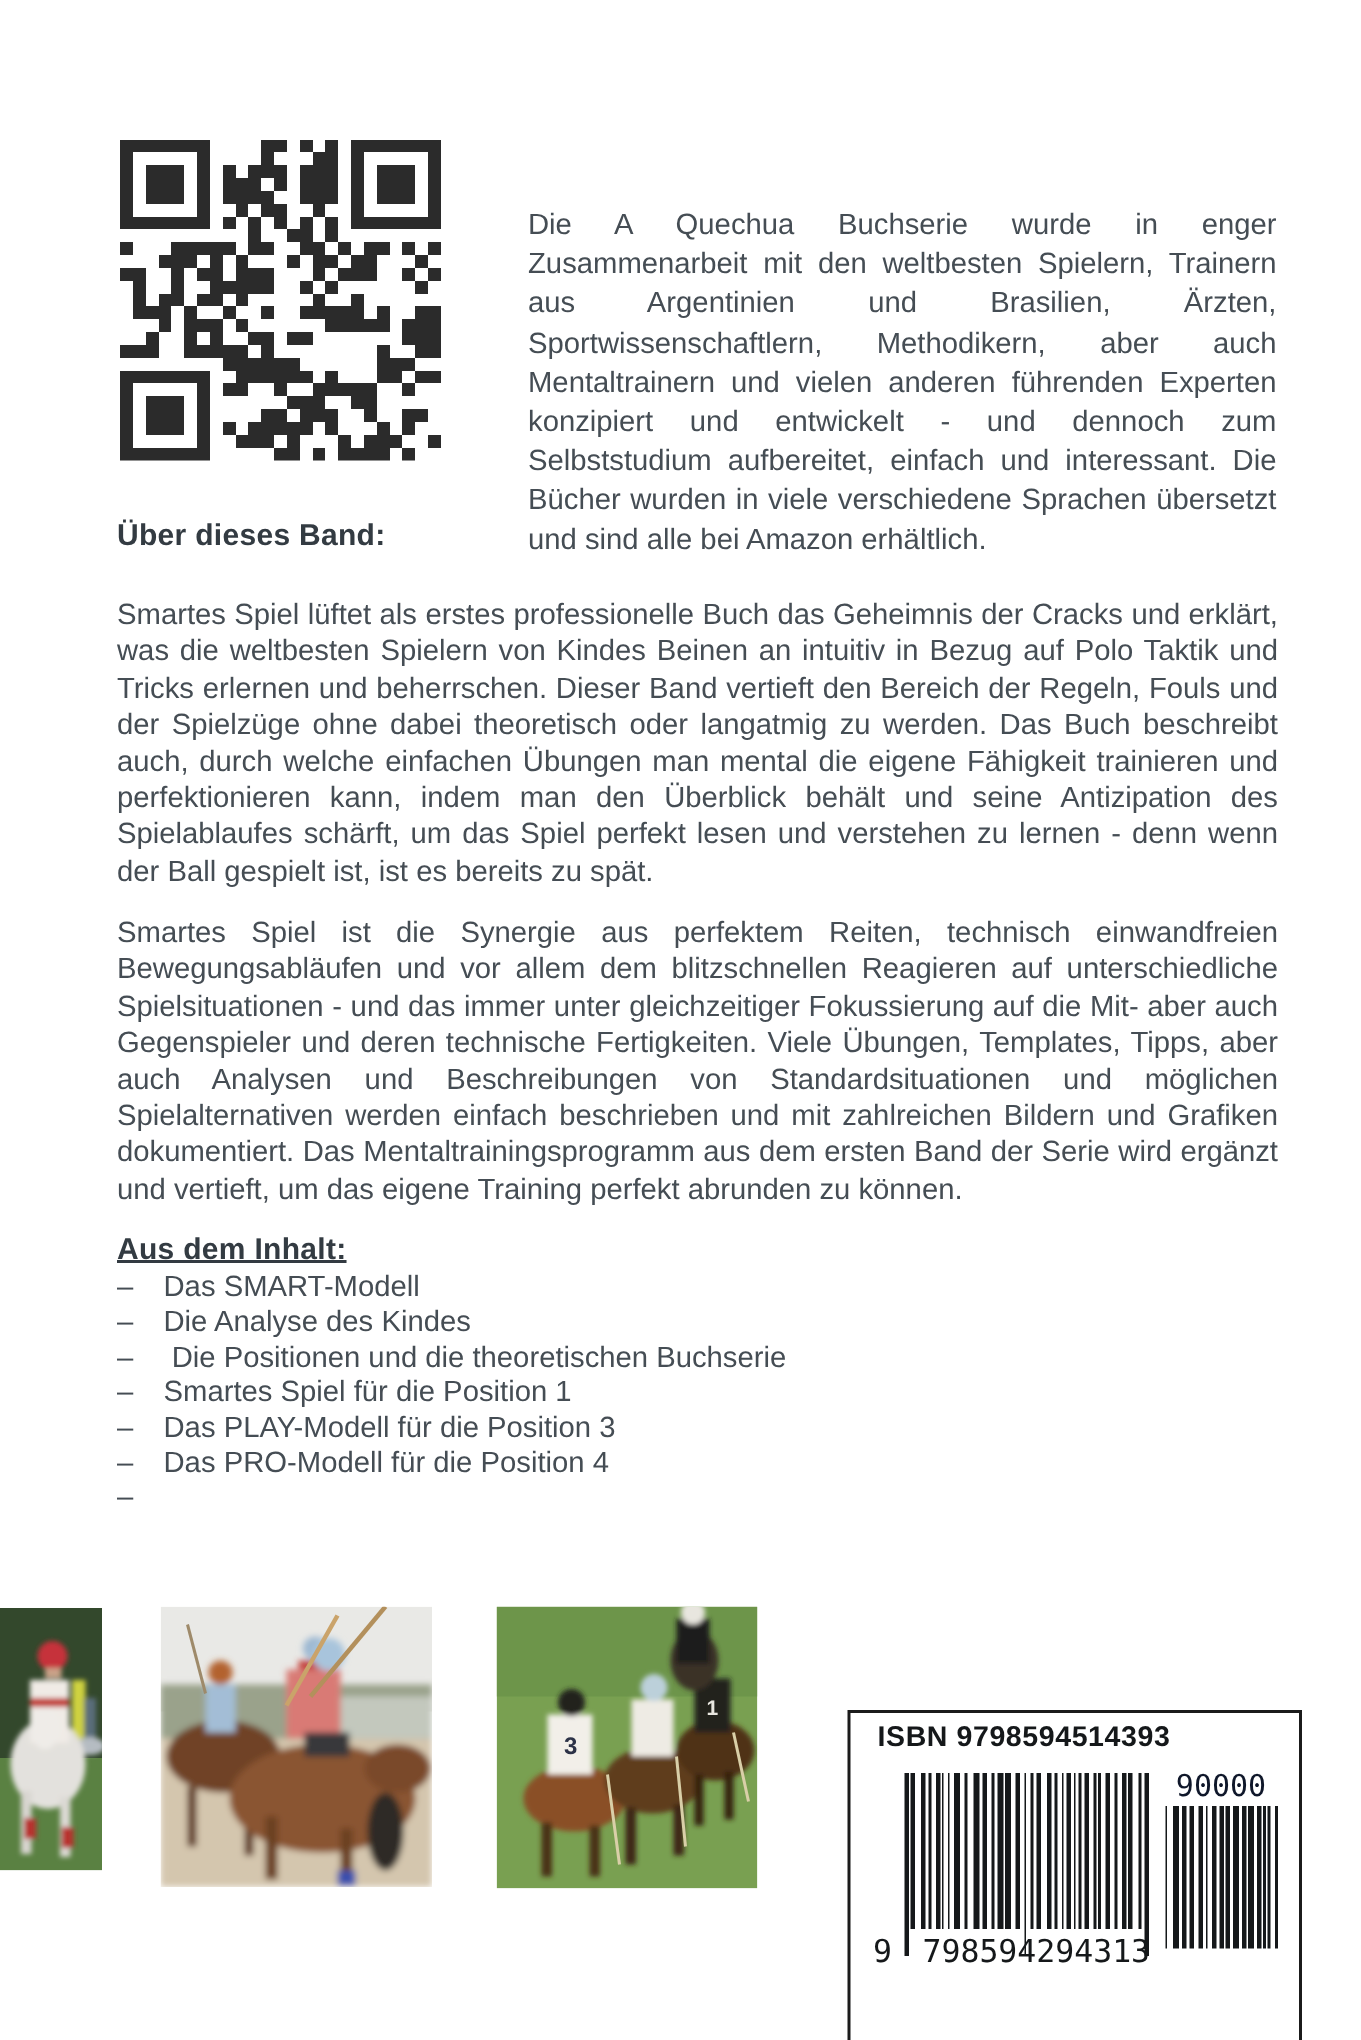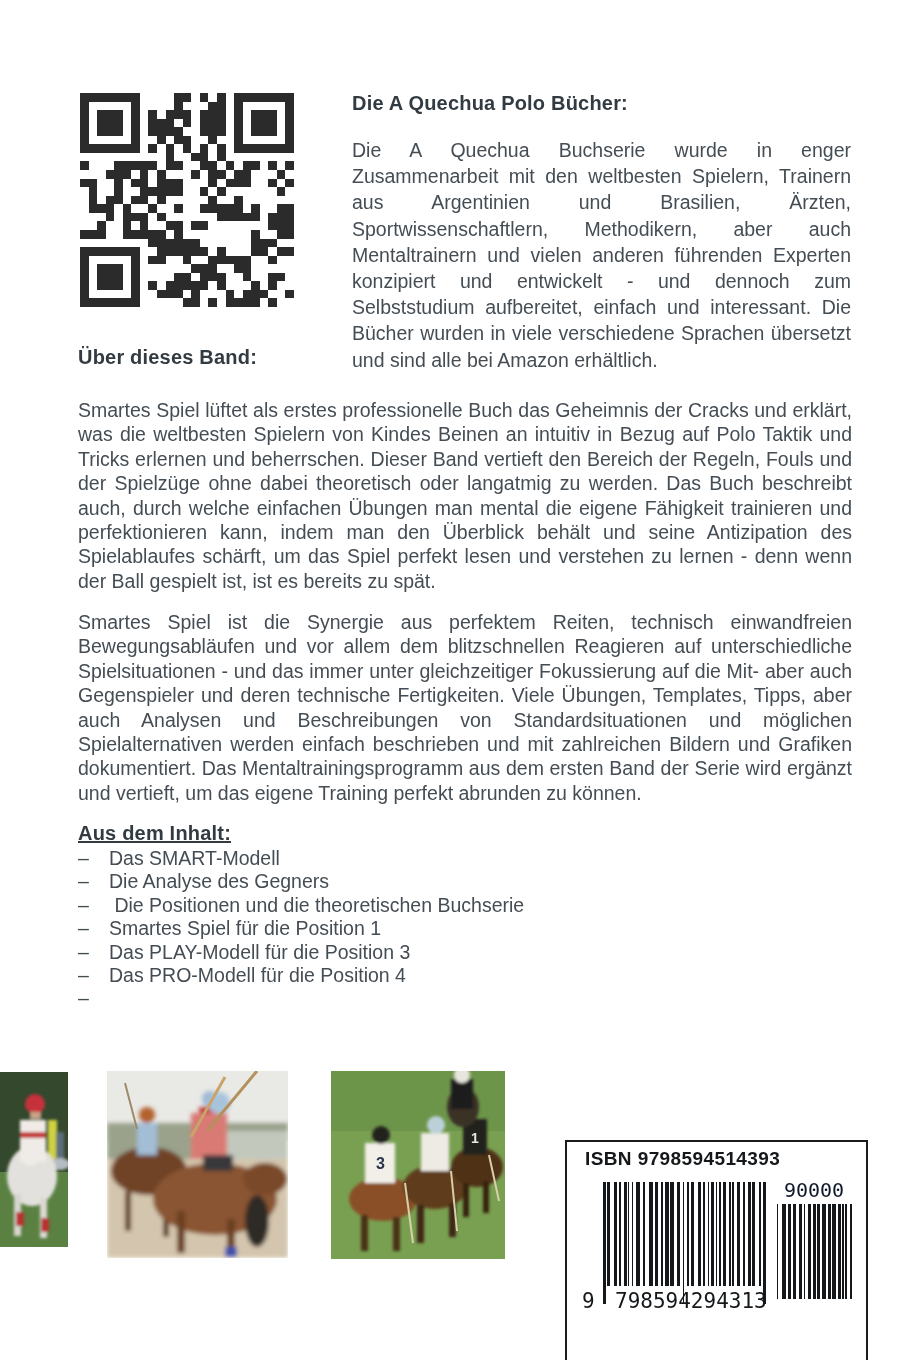--- a/index.html
+++ b/index.html
@@ -363,36 +363,35 @@
         <rect x="13" y="24" width="1" height="1" fill="#2b2b2b"></rect>
         <rect x="15" y="24" width="1" height="1" fill="#2b2b2b"></rect>
         <rect x="17" y="24" width="1" height="1" fill="#2b2b2b"></rect>
         <rect x="18" y="24" width="1" height="1" fill="#2b2b2b"></rect>
         <rect x="19" y="24" width="1" height="1" fill="#2b2b2b"></rect>
         <rect x="20" y="24" width="1" height="1" fill="#2b2b2b"></rect>
         <rect x="22" y="24" width="1" height="1" fill="#2b2b2b"></rect>
       </svg>
     </div>
 
-  <div class="abs heading" id="series-heading">Die A Quechua Polo Bücher:</div>
   <div class="abs" id="series-para">Die A Quechua Buchserie wurde in enger Zusammenarbeit mit den weltbesten Spielern, Trainern aus Argentinien und Brasilien, Ärzten, Sportwissenschaftlern, Methodikern, aber auch Mentaltrainern und vielen anderen führenden Experten konzipiert und entwickelt - und dennoch zum Selbststudium aufbereitet, einfach und interessant. Die Bücher wurden in viele verschiedene Sprachen übersetzt und sind alle bei Amazon erhältlich.</div>
 
   <div class="abs heading" id="about-heading">Über dieses Band:</div>
   <div class="abs" id="about-para1">Smartes Spiel lüftet als erstes professionelle Buch das Geheimnis der Cracks und erklärt, was die weltbesten Spielern von Kindes Beinen an intuitiv in Bezug auf Polo Taktik und Tricks erlernen und beherrschen. Dieser Band vertieft den Bereich der Regeln, Fouls und der Spielzüge ohne dabei theoretisch oder langatmig zu werden. Das Buch beschreibt auch, durch welche einfachen Übungen man mental die eigene Fähigkeit trainieren und perfektionieren kann, indem man den Überblick behält und seine Antizipation des Spielablaufes schärft, um das Spiel perfekt lesen und verstehen zu lernen - denn wenn der Ball gespielt ist, ist es bereits zu spät.</div>
   <div class="abs" id="about-para2">Smartes Spiel ist die Synergie aus perfektem Reiten, technisch einwandfreien Bewegungsabläufen und vor allem dem blitzschnellen Reagieren auf unterschiedliche Spielsituationen - und das immer unter gleichzeitiger Fokussierung auf die Mit- aber auch Gegenspieler und deren technische Fertigkeiten. Viele Übungen, Templates, Tipps, aber auch Analysen und Beschreibungen von Standardsituationen und möglichen Spielalternativen werden einfach beschrieben und mit zahlreichen Bildern und Grafiken dokumentiert. Das Mentaltrainingsprogramm aus dem ersten Band der Serie wird ergänzt und vertieft, um das eigene Training perfekt abrunden zu können.</div>
 
   <div class="abs heading" id="contents-heading">Aus dem Inhalt:</div>
   <ul class="abs" id="contents-list">
     <li class="toc-item">
       <span class="toc-marker">–</span>
       <span class="toc-label">Das SMART-Modell</span>
     </li>
     <li class="toc-item">
       <span class="toc-marker">–</span>
-      <span class="toc-label">Die Analyse des Gegners</span>
+      <span class="toc-label">Die Analyse des Kindes</span>
     </li>
     <li class="toc-item">
       <span class="toc-marker">–</span>
       <span class="toc-label"> Die Positionen und die theoretischen Buchserie</span>
     </li>
     <li class="toc-item">
       <span class="toc-marker">–</span>
       <span class="toc-label">Smartes Spiel für die Position 1</span>
     </li>
     <li class="toc-item">

